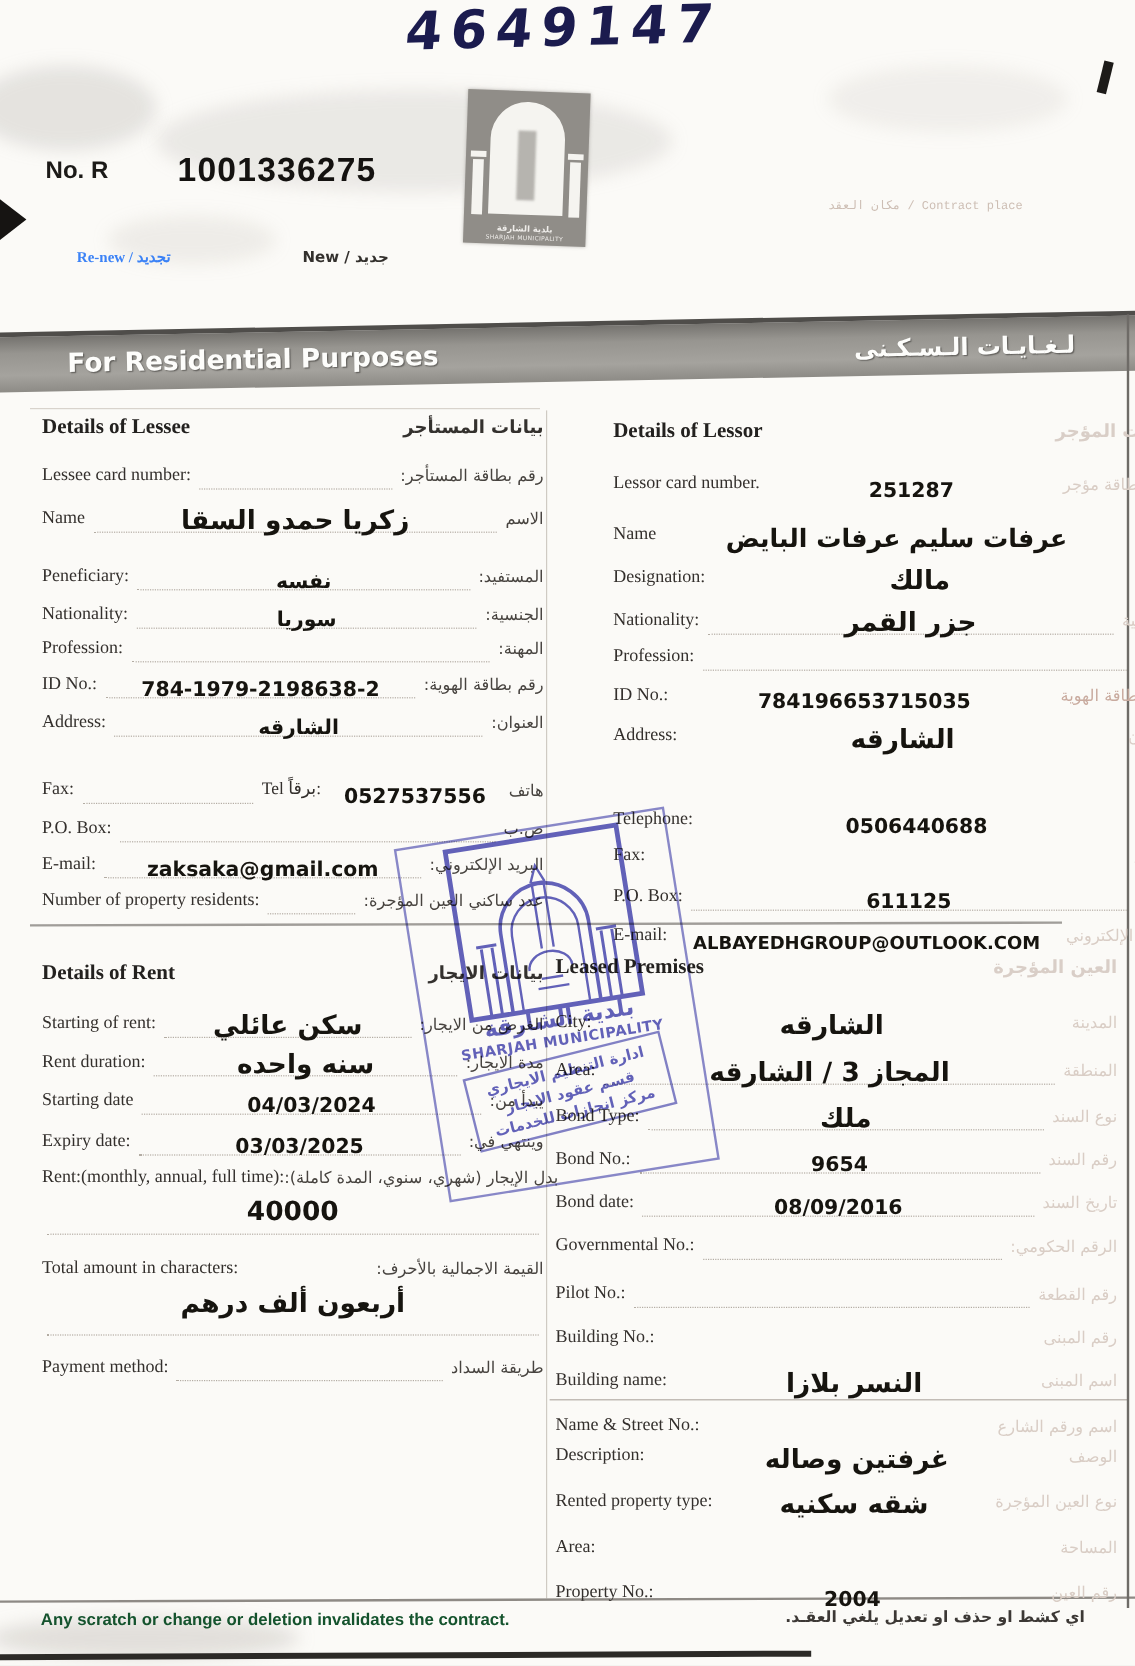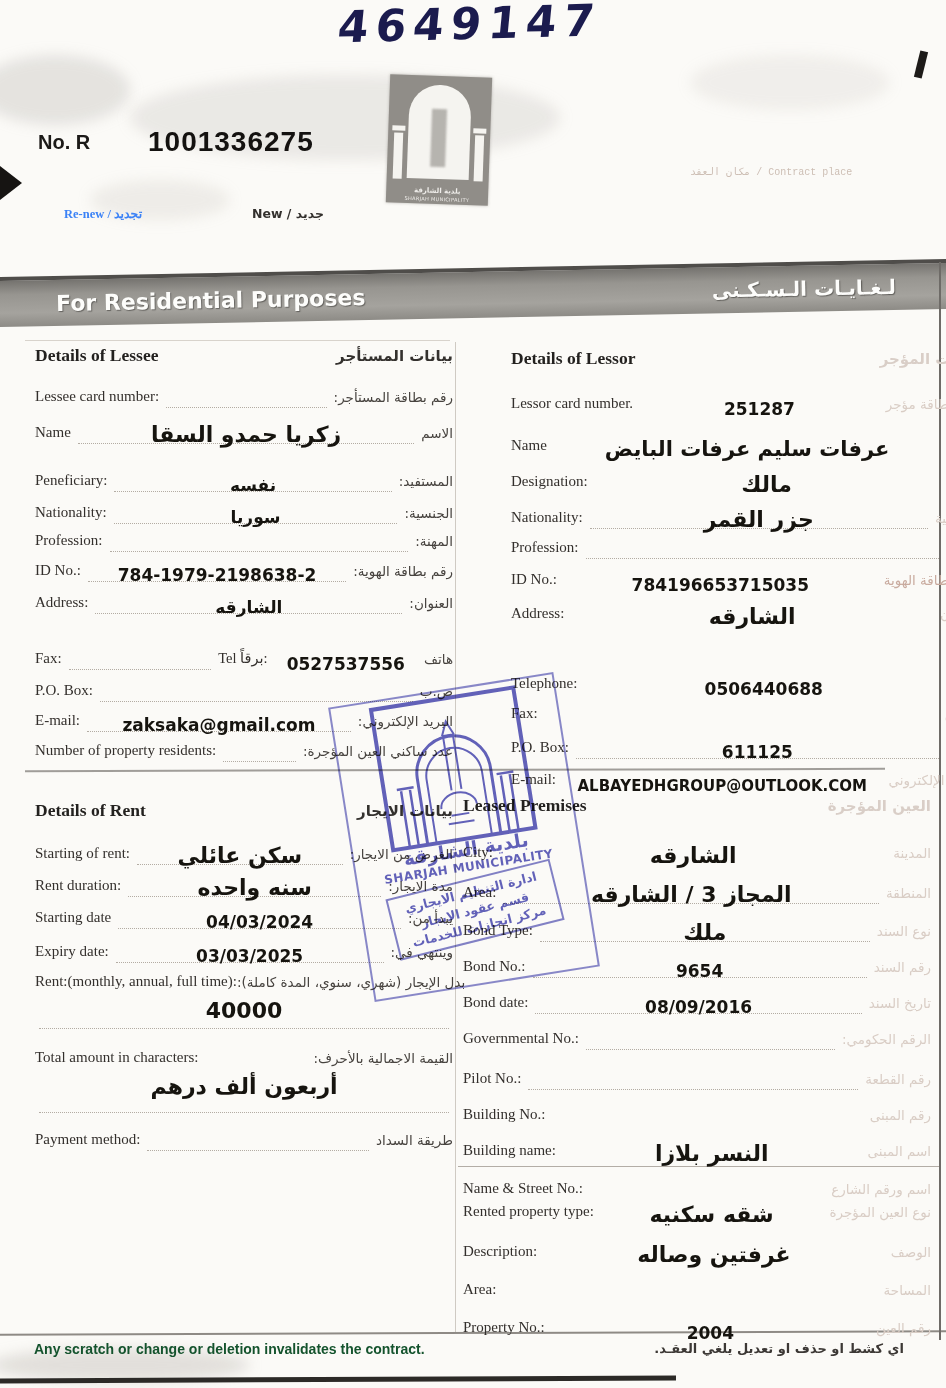--- a/index.html
+++ b/index.html
@@ -386,29 +386,29 @@
       <span class="arlbl faint">اسم المبنى</span>
     </div>
     <div class="row h38">
       <span class="lbl">Name &amp; Street No.:</span>
       <span class="leader noline"><span class="val"></span></span>
       <span class="arlbl faint">اسم ورقم الشارع</span>
     </div>
   </div>
 
   <div class="col col-property">
-    <div class="row h38">
-      <span class="lbl">Rented property type:</span>
-      <span class="leader noline"><span class="val ar big">شقه سكنيه</span></span>
-      <span class="arlbl faint">نوع العين المؤجرة</span>
-    </div>
     <div class="row h40">
       <span class="lbl">Description:</span>
       <span class="leader noline"><span class="val ar big">غرفتين وصاله</span></span>
       <span class="arlbl faint">الوصف</span>
+    </div>
+    <div class="row h38">
+      <span class="lbl">Rented property type:</span>
+      <span class="leader noline"><span class="val ar big">شقه سكنيه</span></span>
+      <span class="arlbl faint">نوع العين المؤجرة</span>
     </div>
     <div class="row h38">
       <span class="lbl">Area:</span>
       <span class="leader noline"><span class="val"></span></span>
       <span class="arlbl faint">المساحة</span>
     </div>
     <div class="row h38">
       <span class="lbl">Property No.:</span>
       <span class="leader noline"><span class="val">2004</span></span>
       <span class="arlbl faint">رقم العين</span>

